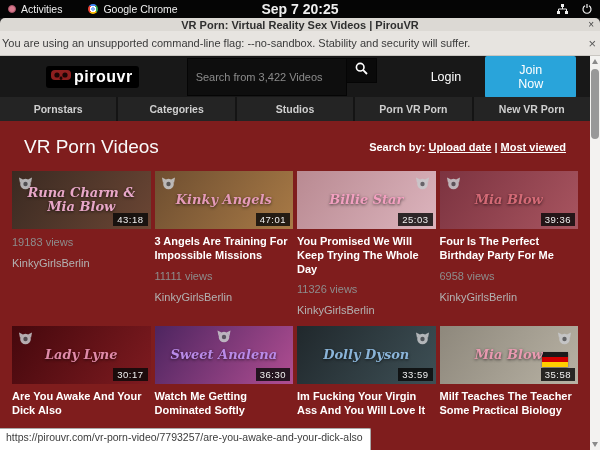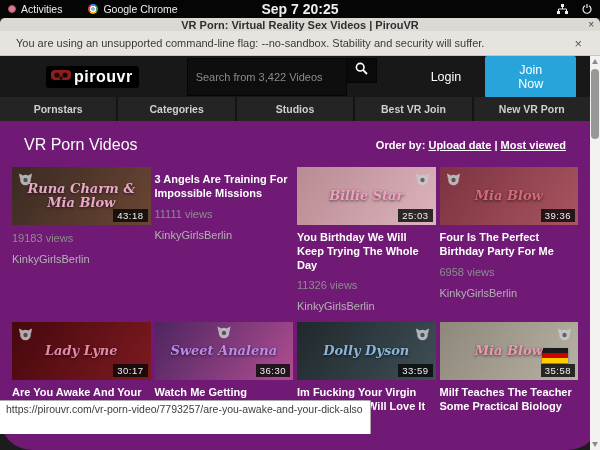--- a/index.html
+++ b/index.html
@@ -20,26 +20,26 @@
   .sys-right svg { display:block; }
 
   
   .window-titlebar { height:13px; background:#dcd9d4; border-radius:5px 5px 0 0; position:relative;
     display:flex; align-items:center; justify-content:center; }
   .window-title { font-size:11px; font-weight:bold; color:#2f2f2f; }
   .window-close { position:absolute; right:6px; top:0; font-size:10px; color:#444; line-height:13px; cursor:pointer; }
 
   
   .infobar { height:25px; background:#e7e4e0; border-bottom:1px solid #c9c6c1; display:flex; align-items:center;
-    padding:0 14px; }
+    padding:0 0; }
   .infobar-msg { font-size:11px; color:#3a3a3a; margin-left:2px; }
   .infobar-close { margin-left:auto; font-size:13px; color:#5a5a5a; cursor:pointer; padding:0 4px; }
 
   
-  .browser-area { position:relative; height:394px; background:#701a75;border-radius:32px; }
+  .browser-area { position:relative; height:394px; background:#7f1d1d; }
   .page { width:590px; height:100%; overflow:hidden; position:relative; }
 
   
   .site-header { height:41px; background:#181818; display:flex; align-items:center; padding:0 14px 0 28px; gap:10px; }
   .hamburger { width:15px; display:flex; flex-direction:column; gap:3px; cursor:pointer; }
   .hamburger span { height:2px; background:#fff; border-radius:1px; }
   .logo { display:flex; align-items:center; gap:2px; margin-left:8px; cursor:pointer; background:#000;
     padding:2px 6px 2px 4px; border-radius:3px; }
   .logo-text { color:#fff; font-weight:bold; font-size:16px; letter-spacing:0.5px; }
   .search-wrap { display:flex; margin-left:38px; }
@@ -52,21 +52,21 @@
   .join-btn { margin-left:14px; border:none; color:#fff; font-size:12.5px; padding:7px 33px; border-radius:2px;
     cursor:pointer; font-family:"Liberation Sans", sans-serif; }
 
   
   .site-nav { display:flex; gap:2px; background:#141414; }
   .nav-item { flex:1; background:#242424; color:#cfcfcf; font-size:10.5px; font-weight:bold; text-align:center;
     padding:6px 0; cursor:pointer; }
 
   
   .heading-row { display:flex; align-items:center; justify-content:space-between; padding:15px 24px 13px 24px; }
-  .page-title { color:#fafafa; font-size:16px; font-weight:400; }
+  .page-title { color:#fafafa; font-size:19px; font-weight:400; }
   .order-by { font-size:11px; font-weight:bold; color:#fff; }
   .order-by a { color:#fff; text-decoration:underline; cursor:pointer; }
 
   
   .video-grid { display:grid; grid-template-columns:repeat(4,1fr); gap:10px 4px; padding:0 12px; }
   .video-card { cursor:pointer; }
   .thumb { height:58px; position:relative; background:#333; overflow:hidden; }
   .overlay-script { position:absolute; inset:0; display:flex; align-items:center; justify-content:center;
     text-align:center; font-family:"DejaVu Serif", serif; font-style:italic; font-weight:bold; font-size:13px;
     line-height:1.05; padding:0 10px; text-shadow:0 1px 3px rgba(0,0,0,.65); pointer-events:none; }
@@ -79,22 +79,22 @@
   .flag-de { position:absolute; right:10px; top:26px; width:26px; height:15px; display:flex; flex-direction:column;
     box-shadow:0 1px 2px rgba(0,0,0,.4); }
   .flag-de i { flex:1; display:block; }
   .flag-de i:nth-child(1){ background:#1a1a1a; } .flag-de i:nth-child(2){ background:#d00000; }
   .flag-de i:nth-child(3){ background:#ffce00; }
   .video-title { margin-top:6px; font-size:11px; font-weight:bold; color:#fff; line-height:1.25; min-height:27px; }
   .video-views { margin-top:7px; font-size:11px; color:#8d8d8d; }
   .video-studio { margin-top:9px; font-size:11px; color:#b3b3b3; }
 
   
-  .status-bar { position:absolute; left:0; bottom:16px; background:#fff; border:1px solid #a9a9a9; border-left:0;
-    border-bottom:0; border-radius:0 2px 0 0; padding:2px 7px 19px 6px; font-size:10.5px; color:#3c3c3c; z-index:9;
+  .status-bar { position:absolute; left:0; bottom:0; background:#fff; border:1px solid #a9a9a9; border-left:0;
+    border-bottom:0; border-radius:0 2px 0 0; padding:2px 7px 7px 6px; font-size:10.5px; color:#3c3c3c; z-index:9;
     white-space:nowrap; }
 
   
   .scrollbar { position:absolute; right:0; top:0; bottom:0; width:10px; background:#f3f2f0; z-index:8;
     display:flex; flex-direction:column; align-items:center; }
   .sb-up, .sb-down { width:0; height:0; border-left:3px solid transparent; border-right:3px solid transparent; margin:3px 0; }
   .sb-up { border-bottom:5px solid #8a8a8a; }
   .sb-down { border-top:5px solid #8a8a8a; margin-top:auto; }
   .sb-thumb { width:8px; height:70px; background:#989898; border-radius:4px; margin-top:2px; }
 </style>
@@ -177,30 +177,30 @@
     </header>
 
     <nav class="site-nav">
 
         <div class="nav-item">Pornstars</div>
 
         <div class="nav-item">Categories</div>
 
         <div class="nav-item">Studios</div>
 
-        <div class="nav-item">Best VR Join</div>
+        <div class="nav-item">Porn VR Porn</div>
 
         <div class="nav-item">New VR Porn</div>
 
     </nav>
 
     <div class="heading-row">
       <h1 class="page-title">VR Porn Videos</h1>
       <div class="order-by">
-        <span>Order by:</span>
+        <span>Search by:</span>
         <a>Upload date</a>
         <span>|</span>
         <a>Most viewed</a>
       </div>
     </div>
 
     <div class="video-grid">
 
         <article class="video-card">
           <div class="thumb" style="background: linear-gradient(125deg, rgb(58, 42, 34) 0%, rgb(107, 70, 52) 100%);">
@@ -214,40 +214,53 @@
             </span>
 
             <span class="overlay-script" style="color: rgb(232, 167, 200);">Runa Charm &amp; Mia Blow</span>
             <span class="duration">43:18</span>
           </div>
           <div class="video-views">19183 views</div>
           <div class="video-studio">KinkyGirlsBerlin</div>
         </article>
 
         <article class="video-card">
+          <div class="thumb" style="background: linear-gradient(125deg, rgb(110, 78, 48) 0%, rgb(168, 122, 70) 100%);">
+            <span class="cat-badge pos-left">
+              <svg width="15" height="13" viewBox="0 0 15 13">
+                <path d="M2 6 L1 0.5 L5 2.5 Z" fill="#c9cacd"></path>
+                <path d="M13 6 L14 0.5 L10 2.5 Z" fill="#c9cacd"></path>
+                <circle cx="7.5" cy="7" r="5.3" fill="#c9cacd"></circle>
+                <circle cx="7.5" cy="7" r="2.2" fill="#55575c"></circle>
+              </svg>
+            </span>
+
+            <span class="overlay-script" style="color: rgb(229, 154, 184);">Kinky Angels</span>
+            <span class="duration">47:01</span>
+          </div>
           <h3 class="video-title">3 Angels Are Training For Impossible Missions</h3>
           <div class="video-views">11111 views</div>
           <div class="video-studio">KinkyGirlsBerlin</div>
         </article>
 
         <article class="video-card">
           <div class="thumb" style="background: linear-gradient(125deg, rgb(185, 138, 146) 0%, rgb(220, 180, 189) 100%);">
             <span class="cat-badge pos-right">
               <svg width="15" height="13" viewBox="0 0 15 13">
                 <path d="M2 6 L1 0.5 L5 2.5 Z" fill="#c9cacd"></path>
                 <path d="M13 6 L14 0.5 L10 2.5 Z" fill="#c9cacd"></path>
                 <circle cx="7.5" cy="7" r="5.3" fill="#c9cacd"></circle>
                 <circle cx="7.5" cy="7" r="2.2" fill="#55575c"></circle>
               </svg>
             </span>
 
             <span class="overlay-script" style="color: rgb(242, 160, 192); text-align: right;">Billie Star</span>
             <span class="duration">25:03</span>
           </div>
-          <h3 class="video-title">You Birthday We Will Keep Trying The Whole Day</h3>
+          <h3 class="video-title">You Promised We Will Keep Trying The Whole Day</h3>
           <div class="video-views">11326 views</div>
           <div class="video-studio">KinkyGirlsBerlin</div>
         </article>
 
         <article class="video-card">
           <div class="thumb" style="background: linear-gradient(125deg, rgb(124, 51, 64) 0%, rgb(168, 85, 96) 100%);">
             <span class="cat-badge pos-left">
               <svg width="15" height="13" viewBox="0 0 15 13">
                 <path d="M2 6 L1 0.5 L5 2.5 Z" fill="#c9cacd"></path>
                 <path d="M13 6 L14 0.5 L10 2.5 Z" fill="#c9cacd"></path>

